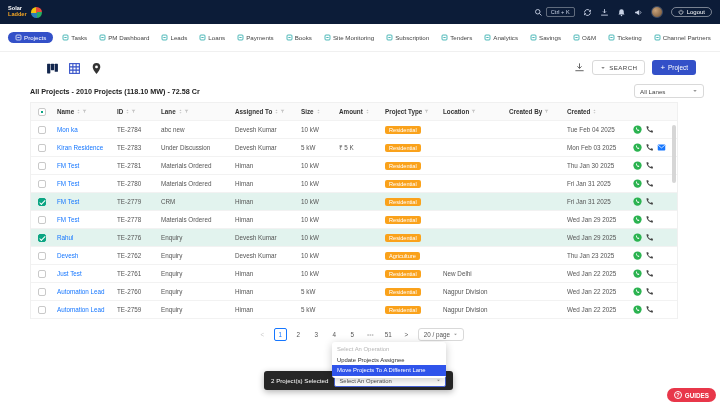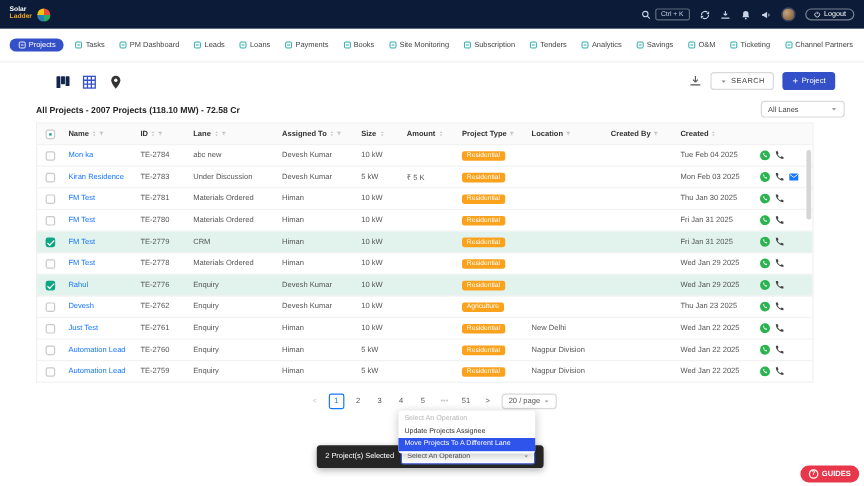--- a/index.html
+++ b/index.html
@@ -304,21 +304,21 @@
           <path d="M5 8l7 8 7-8z"></path>
         </svg>
       <span>SEARCH</span>
     </div>
     <div class="btn-project">
       <span class="plus">+</span>
       <span>Project</span>
     </div>
   </div>
 
-  <div class="page-title">All Projects - 2007 Projects (118.10 MW) - 72.58 Cr</div>
+  <div class="page-title">All Projects - 2010 Projects (118.10 MW) - 72.58 Cr</div>
   <div class="lanes-select">
     <span>All Lanes</span>
     <svg class="caret" viewBox="0 0 24 24" fill="currentColor">
         <path d="M5 8l7 8 7-8z"></path>
       </svg>
   </div>
 
   <div class="table">
     <div class="tr thead">
       <div class="th c-check">

